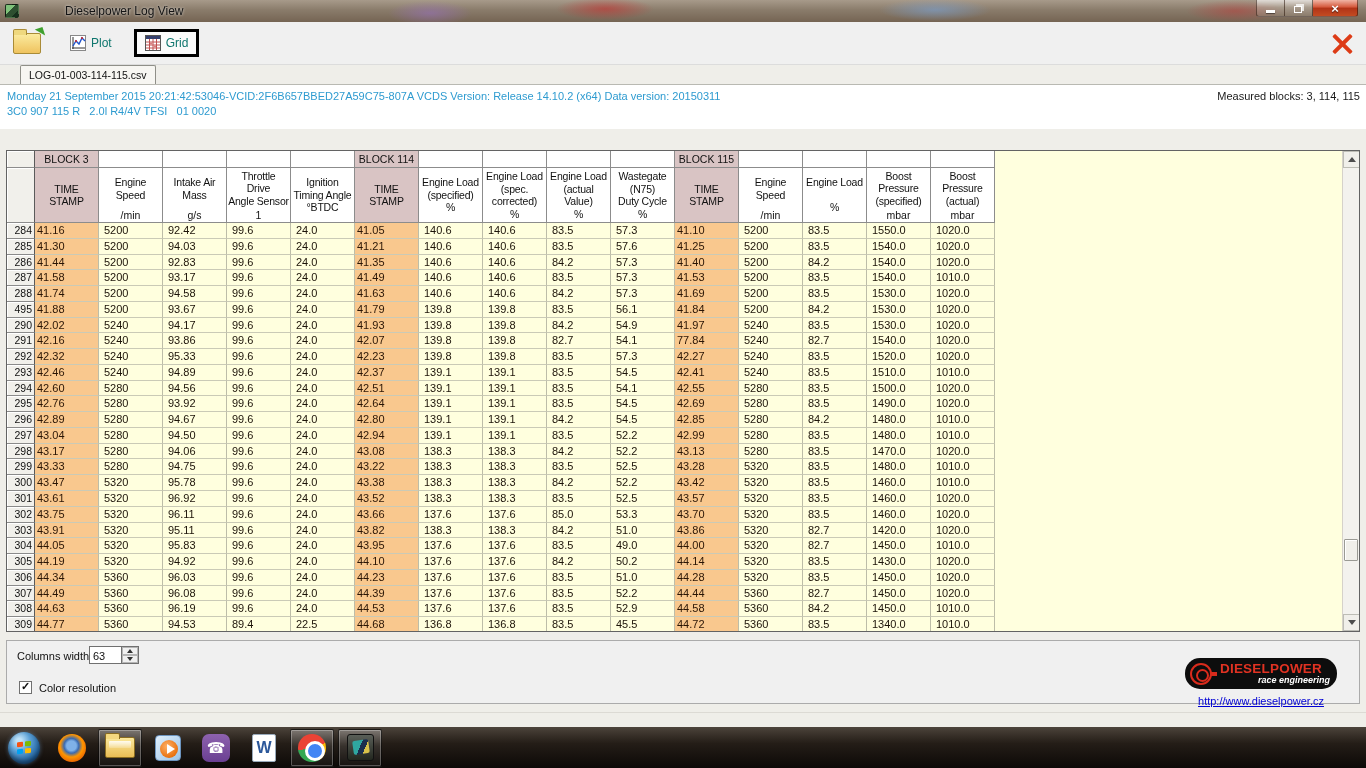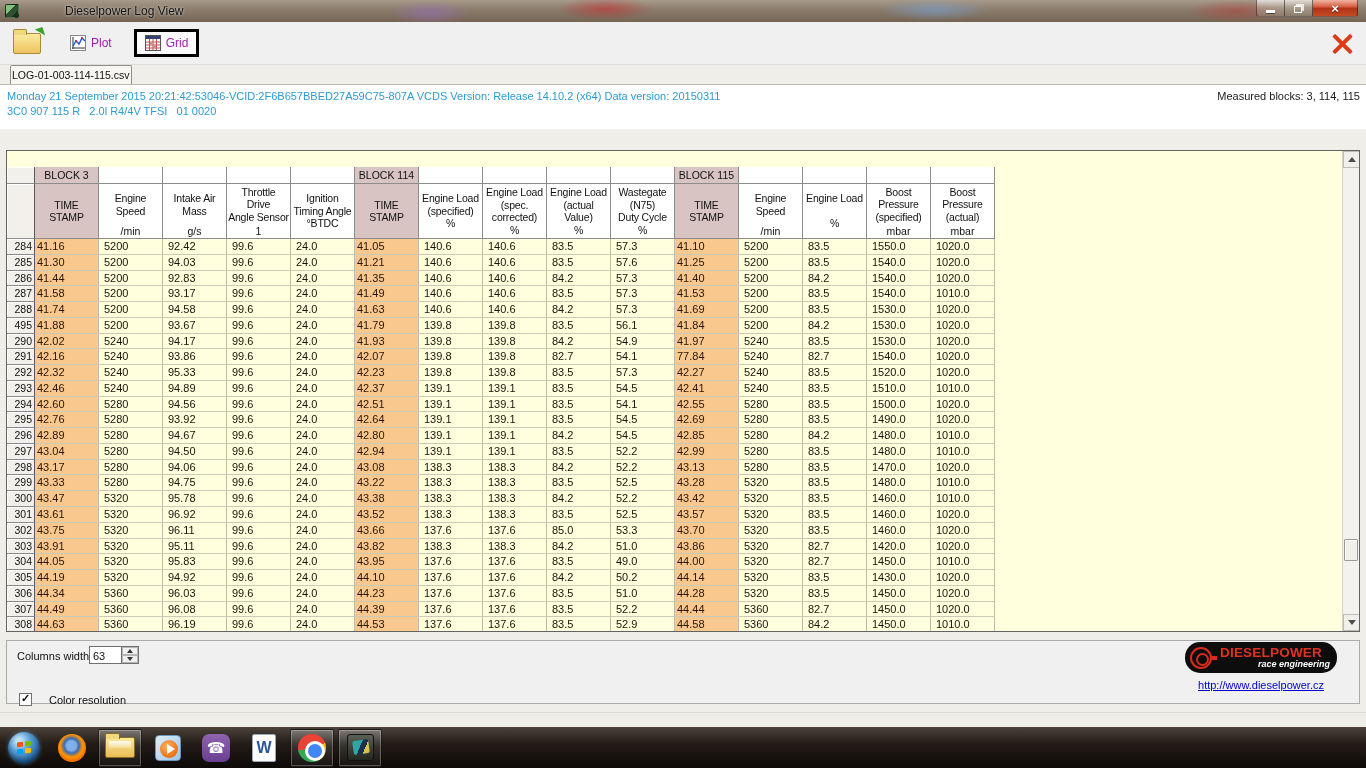--- a/index.html
+++ b/index.html
@@ -35,41 +35,41 @@
   
   .menubar { height:20px; background:#F0F0F0; border-bottom:1px solid #E2E2E2; display:flex; align-items:center; padding-left:2px; }
   .menu-item { font-size:12px; color:#111; padding:2px 8px; }
 
   
   .toolbar { position:relative; height:43px; background:#F0F0F0; border-bottom:1px solid #DCDCDC; display:flex; align-items:center; }
   .tool-open { width:42px; height:34px; margin-left:6px; display:flex; align-items:center; justify-content:center; }
   .folder { position:relative; width:28px; height:21px; background:linear-gradient(#FBEB9F,#EFC35F); border:1px solid #A98B37; border-radius:2px; }
   .folder::before { content:""; position:absolute; left:-1px; top:-5px; width:12px; height:5px; background:#EFD87E; border:1px solid #A98B37; border-bottom:none; border-radius:2px 2px 0 0; }
   .folder-arrow { position:absolute; right:-4px; top:-6px; width:0; height:0; border-left:8px solid transparent; border-top:9px solid #3FA12F; transform:rotate(-18deg); }
-  .tool-btn { height:28px; display:flex; align-items:center; gap:5px; padding:0 8px; font-size:12px; color:#a21caf; margin-left:14px; }
+  .tool-btn { height:28px; display:flex; align-items:center; gap:5px; padding:0 8px; font-size:12px; color:#0f766e; margin-left:14px; }
   .tool-btn.selected { background:#FBFBFB; border:3px solid #000000; }
   .plot-ico, .grid-ico { width:16px; height:16px; display:block; }
   .tool-close { position:absolute; right:10px; top:8px; width:28px; height:28px; }
   .tool-close i { position:absolute; left:2px; top:12px; width:25px; height:4px; background:#DD3B16; border-radius:1px; }
   .tool-close i:first-child { transform:rotate(45deg); }
   .tool-close i:last-child { transform:rotate(-45deg); }
 
   
   .tabstrip { position:relative; height:20px; background:#EFEEE9; border-bottom:1px solid #B9B9B2; }
-  .tab { position:absolute; left:10px; bottom:0; height:19px; padding:0 1px; background:#F7F6F2; border:1px solid #8F8F88; border-bottom:none; border-radius:2px 2px 0 0; font-size:10.5px; color:#111; display:flex; align-items:center; }
+  .tab { position:absolute; left:20px; bottom:0; height:19px; padding:0 8px; background:#F7F6F2; border:1px solid #8F8F88; border-bottom:none; border-radius:2px 2px 0 0; font-size:10.5px; color:#111; display:flex; align-items:center; }
 
   
   .infopanel { position:relative; height:44px; background:#FFFFFF; }
   .info-line1 { position:absolute; left:7px; top:5px; font-size:11px; color:#2E9BD0; white-space:pre; }
   .info-line2 { position:absolute; left:7px; top:20px; font-size:11px; color:#2E9BD0; white-space:pre; }
   .info-blocks { position:absolute; right:6px; top:5px; font-size:11px; color:#1a1a1a; }
 
   
   .grid-area { position:absolute; left:6px; top:150px; width:1354px; height:482px; background:#FFFFDE; border:1px solid #636363; overflow:hidden; }
-  .grid-table { position:absolute; left:0; top:16px; width:989px; }
+  .grid-table { position:absolute; left:0; top:0; width:989px; }
   .hrow1, .hrow2, .drow { display:flex; }
   .hrow1 { height:17px; }
   .hrow2 { height:55px; }
   .drow { height:15.77px; }
   .h1cell { width:64px; height:100%; background:#fff; border-right:1px solid #8C8C8C; border-bottom:1px solid #8C8C8C;
     font-size:10.5px; color:#111; text-align:center; line-height:16px; overflow:hidden; white-space:nowrap; }
   .h2cell { width:64px; height:100%; background:#fff; border-right:1px solid #8C8C8C; border-bottom:1px solid #8C8C8C;
     display:flex; flex-direction:column; overflow:hidden; }
   .h1cell.pink, .h2cell.pink { background:#D9C4C4; }
   .h1cell.corner, .h2cell.corner { width:28px; background:#F1F0EB; border-right:1px solid #5a5a5a; box-shadow:inset 1px 1px 0 #fff; }
@@ -94,25 +94,25 @@
 
   
   .footer { position:absolute; left:6px; top:640px; width:1354px; height:64px; background:#F0F0F0; border:1px solid #ABABAB; }
   .cw-label { position:absolute; left:10px; top:9px; font-size:11px; color:#111; }
   .spinbox { position:absolute; left:82px; top:5px; width:50px; height:18px; background:#fff; border:1px solid #707070; }
   .spin-val { position:absolute; left:3px; top:3px; font-size:11px; color:#111; }
   .spin-btns { position:absolute; right:0; top:0; bottom:0; width:17px; border-left:1px solid #707070; display:flex; flex-direction:column; }
   .spin-btn { flex:1; background:#F0F0F0; border:1px solid #B5B5B5; display:flex; align-items:center; justify-content:center; }
   .sp-up { width:0;height:0;border-left:3.5px solid transparent;border-right:3.5px solid transparent;border-bottom:4px solid #333; }
   .sp-dn { width:0;height:0;border-left:3.5px solid transparent;border-right:3.5px solid transparent;border-top:4px solid #333; }
-  .checkrow { position:absolute; left:12px; top:52px; display:flex; align-items:center; gap:17px; }
+  .checkrow { position:absolute; left:12px; top:40px; display:flex; align-items:center; gap:7px; }
   .checkbox { width:13px; height:13px; background:#fff; border:1px solid #707070; position:relative; }
   .checkbox::after { content:"✓"; position:absolute; left:1px; top:-2px; font-size:11px; font-weight:bold; color:#111; }
   .check-label { font-size:11px; color:#111; }
-  .logo-wrap { position:absolute; right:18px; top:1px; width:160px; text-align:center; }
+  .logo-wrap { position:absolute; right:18px; top:17px; width:160px; text-align:center; }
   .logo-pill { width:152px; height:31px; margin:0 auto; background:#0d0d0d; border-radius:15px; position:relative; display:flex; align-items:center; }
   .turbo { position:relative; width:22px; height:22px; margin-left:5px; border:2.5px solid #D92B1C; border-radius:50%; }
   .turbo::before { content:""; position:absolute; left:4px; top:4px; width:9px; height:9px; border:2px solid #D92B1C; border-radius:50%; }
   .turbo::after { content:""; position:absolute; right:-7px; top:7px; width:7px; height:4px; background:#D92B1C; }
   .logo-text { flex:1; padding-right:7px; }
   .logo-line1 { font-size:13.5px; font-weight:bold; color:#E03222; letter-spacing:.2px; line-height:13px; text-align:center; }
   .logo-line2 { font-size:9px; font-style:italic; font-weight:bold; color:#fff; text-align:right; line-height:10px; }
   .logo-link { display:inline-block; margin-top:6px; font-size:11px; color:#0000D4; text-decoration:underline; }
 
   

